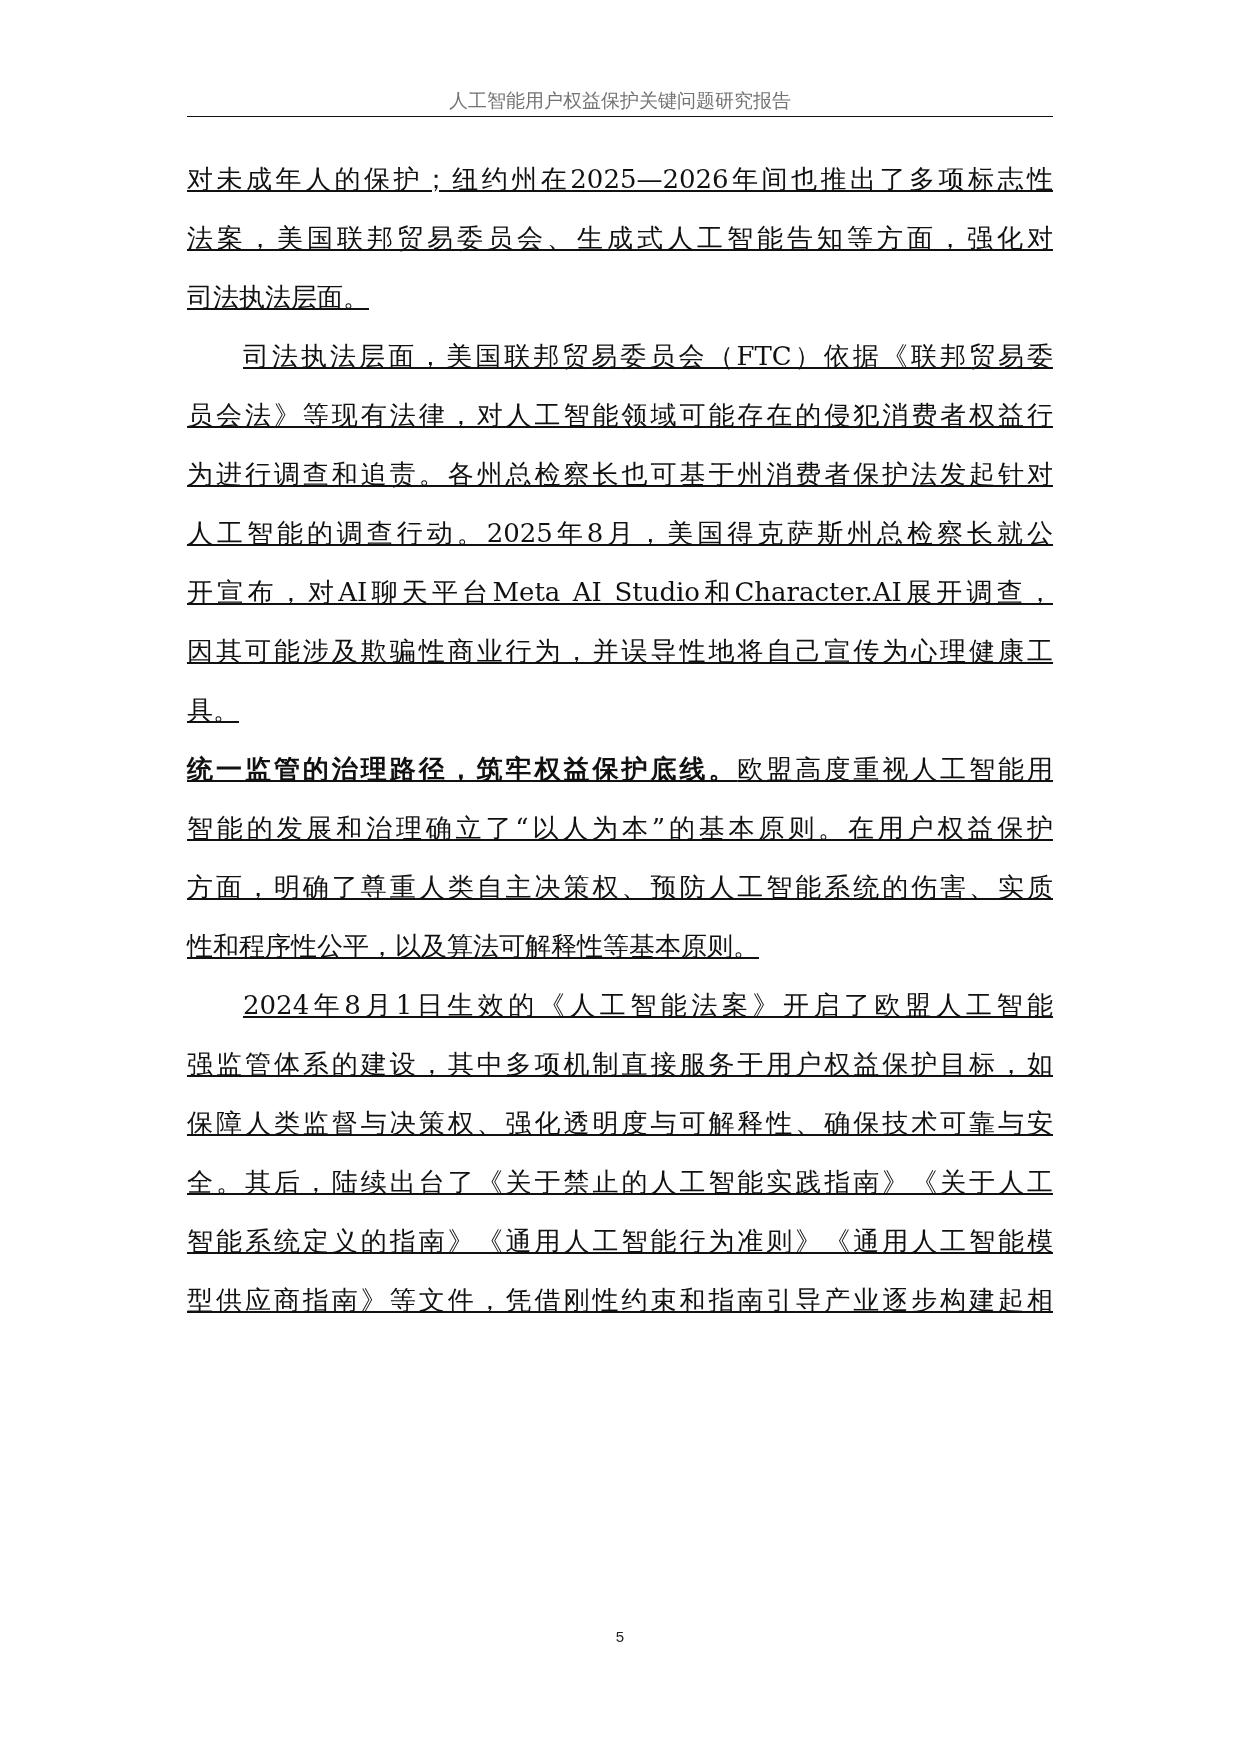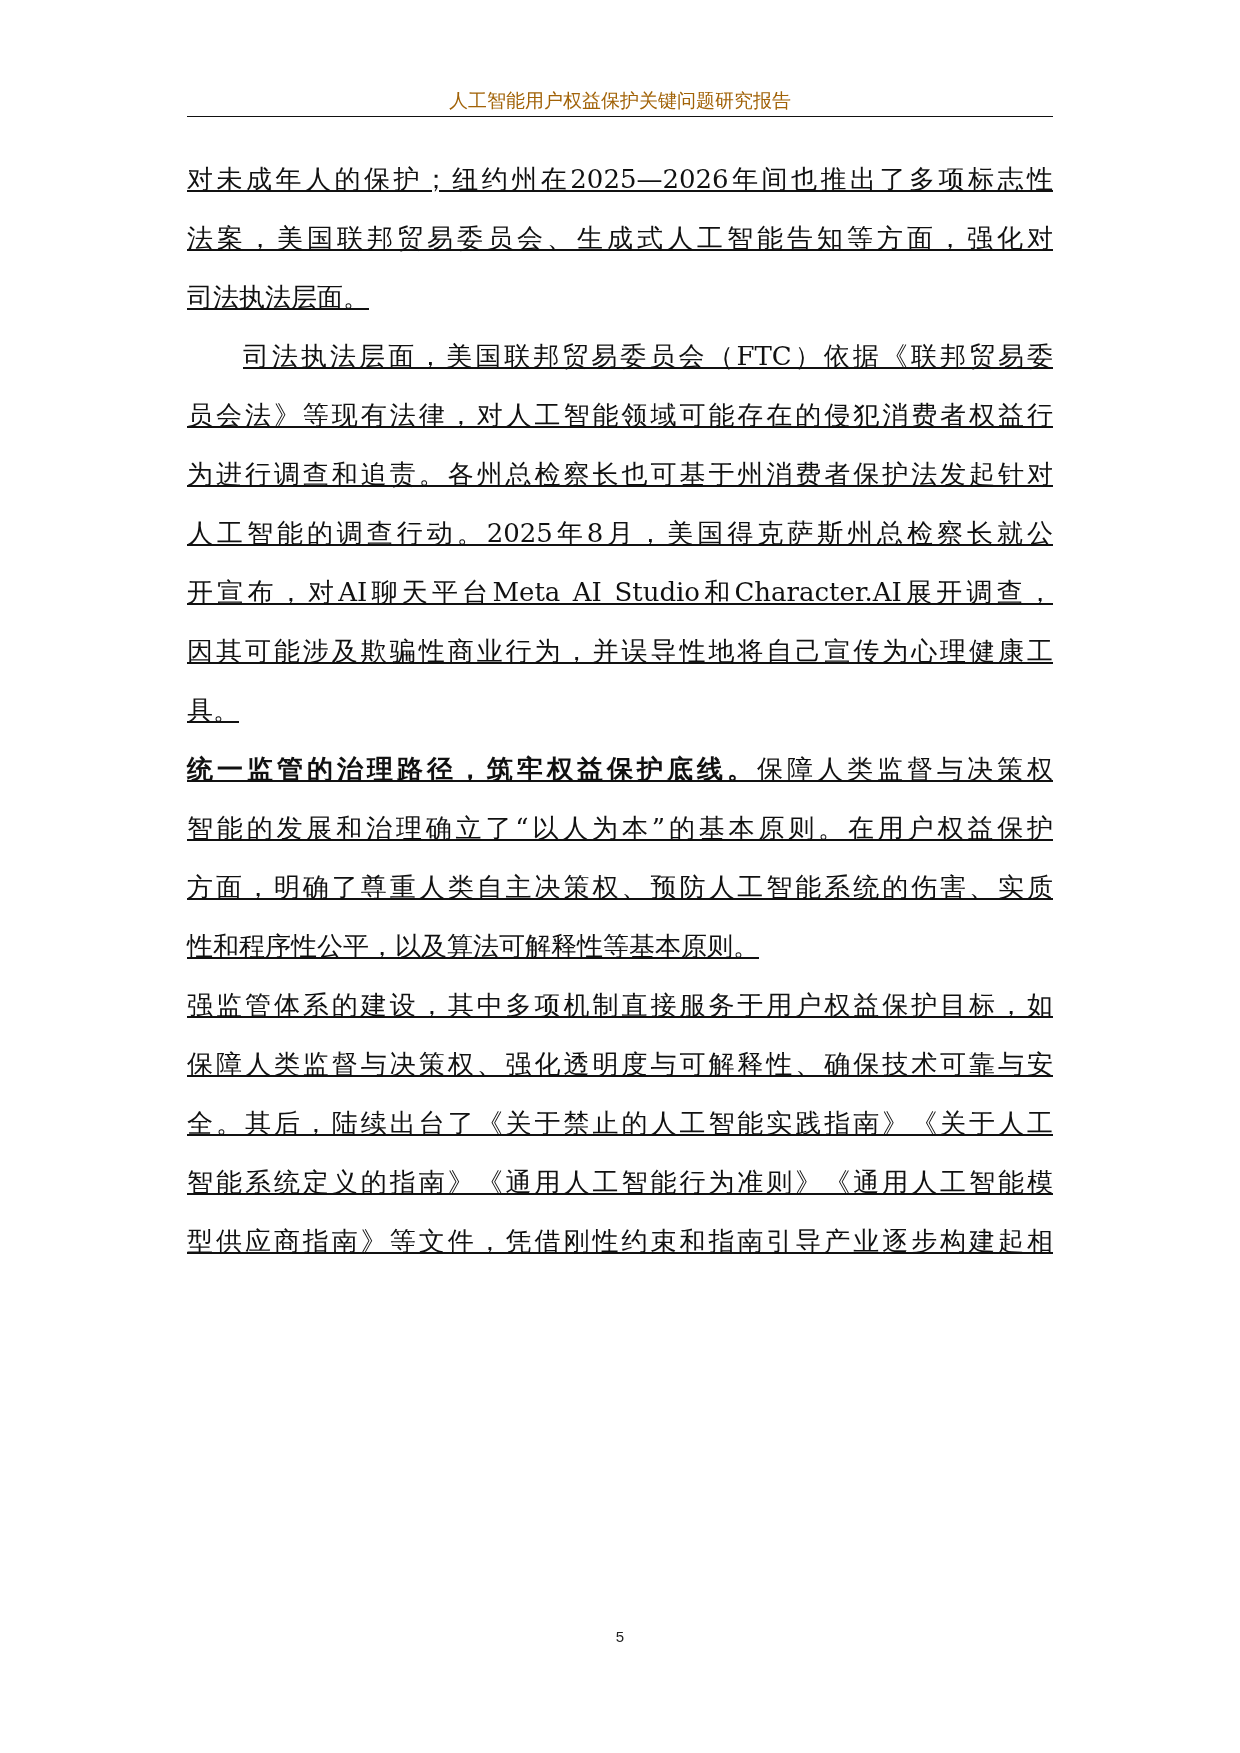--- a/index.html
+++ b/index.html
@@ -16,21 +16,21 @@
       color: #111111;
     }
     .page-header {
       position: absolute;
       left: 187px;
       top: 88px;
       width: 866px;
       text-align: center;
       font-size: 19px;
       line-height: 24px;
-      color: #a16207;
+      color: #737373;
     }
     .header-rule {
       position: absolute;
       left: 187px;
       top: 116px;
       width: 866px;
       height: 0;
       border-top: 1.5px solid #111;
     }
     .body-text {
@@ -83,25 +83,26 @@
   <div class="line last">司法执法层面。</div>
 
   <div class="line indent">司法执法层面，美国联邦贸易委员会（FTC）依据《联邦贸易委</div>
   <div class="line">员会法》等现有法律，对人工智能领域可能存在的侵犯消费者权益行</div>
   <div class="line">为进行调查和追责。各州总检察长也可基于州消费者保护法发起针对</div>
   <div class="line">人工智能的调查行动。2025年8月，美国得克萨斯州总检察长就公</div>
   <div class="line">开宣布，对AI聊天平台Meta AI Studio和Character.AI展开调查，</div>
   <div class="line">因其可能涉及欺骗性商业行为，并误导性地将自己宣传为心理健康工</div>
   <div class="line last">具。</div>
 
-  <div class="line"><span class="bold">统一监管的治理路径，筑牢权益保护底线。</span><span>保障人类监督与决策权</span></div>
+  <div class="line"><span class="bold">统一监管的治理路径，筑牢权益保护底线。</span><span>欧盟高度重视人工智能用</span></div>
   <div class="line">智能的发展和治理确立了“以人为本”的基本原则。在用户权益保护</div>
   <div class="line">方面，明确了尊重人类自主决策权、预防人工智能系统的伤害、实质</div>
   <div class="line last">性和程序性公平，以及算法可解释性等基本原则。</div>
 
+  <div class="line indent">2024年8月1日生效的《人工智能法案》开启了欧盟人工智能</div>
   <div class="line">强监管体系的建设，其中多项机制直接服务于用户权益保护目标，如</div>
   <div class="line">保障人类监督与决策权、强化透明度与可解释性、确保技术可靠与安</div>
   <div class="line">全。其后，陆续出台了《关于禁止的人工智能实践指南》《关于人工</div>
   <div class="line">智能系统定义的指南》《通用人工智能行为准则》《通用人工智能模</div>
   <div class="line">型供应商指南》等文件，凭借刚性约束和指南引导产业逐步构建起相</div>
 </div>
 
 <div class="page-number">5</div>
 
 </body></html>

